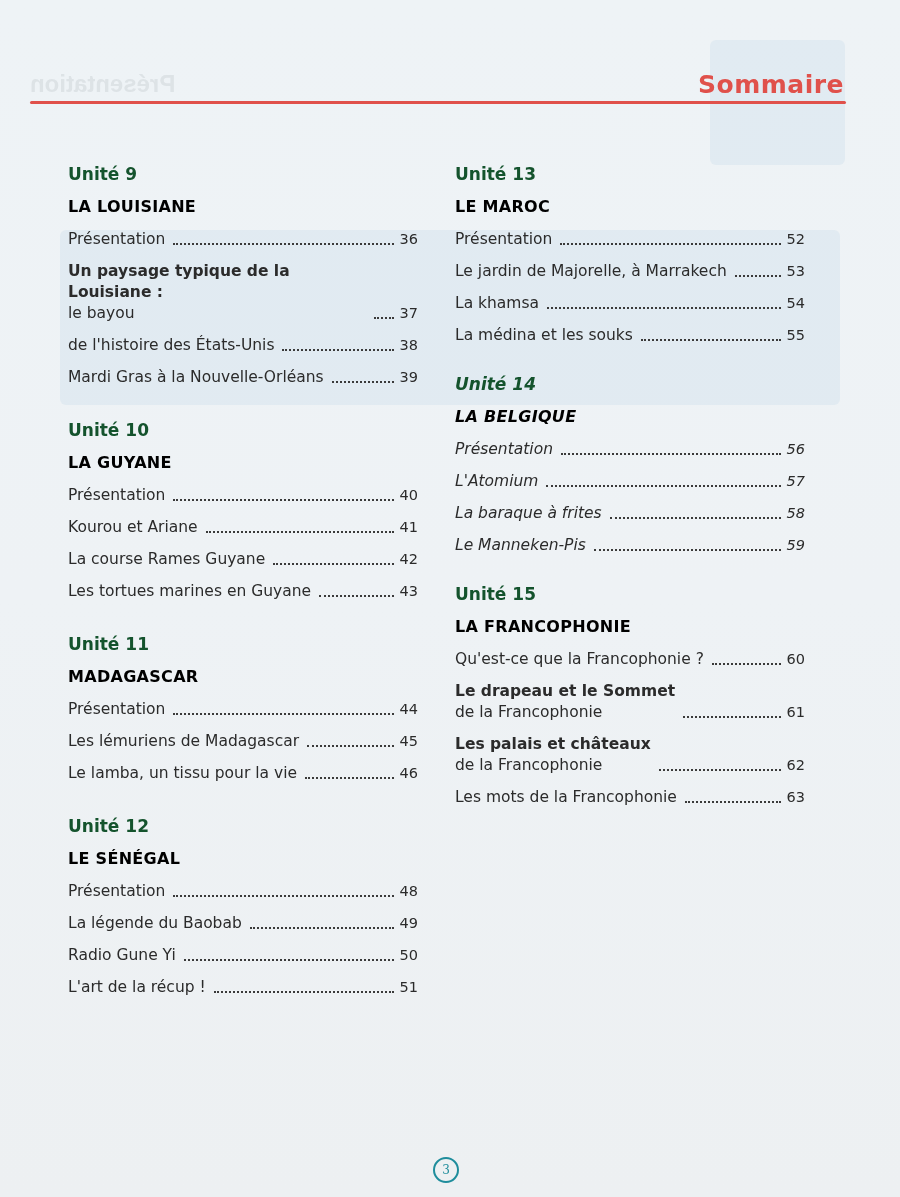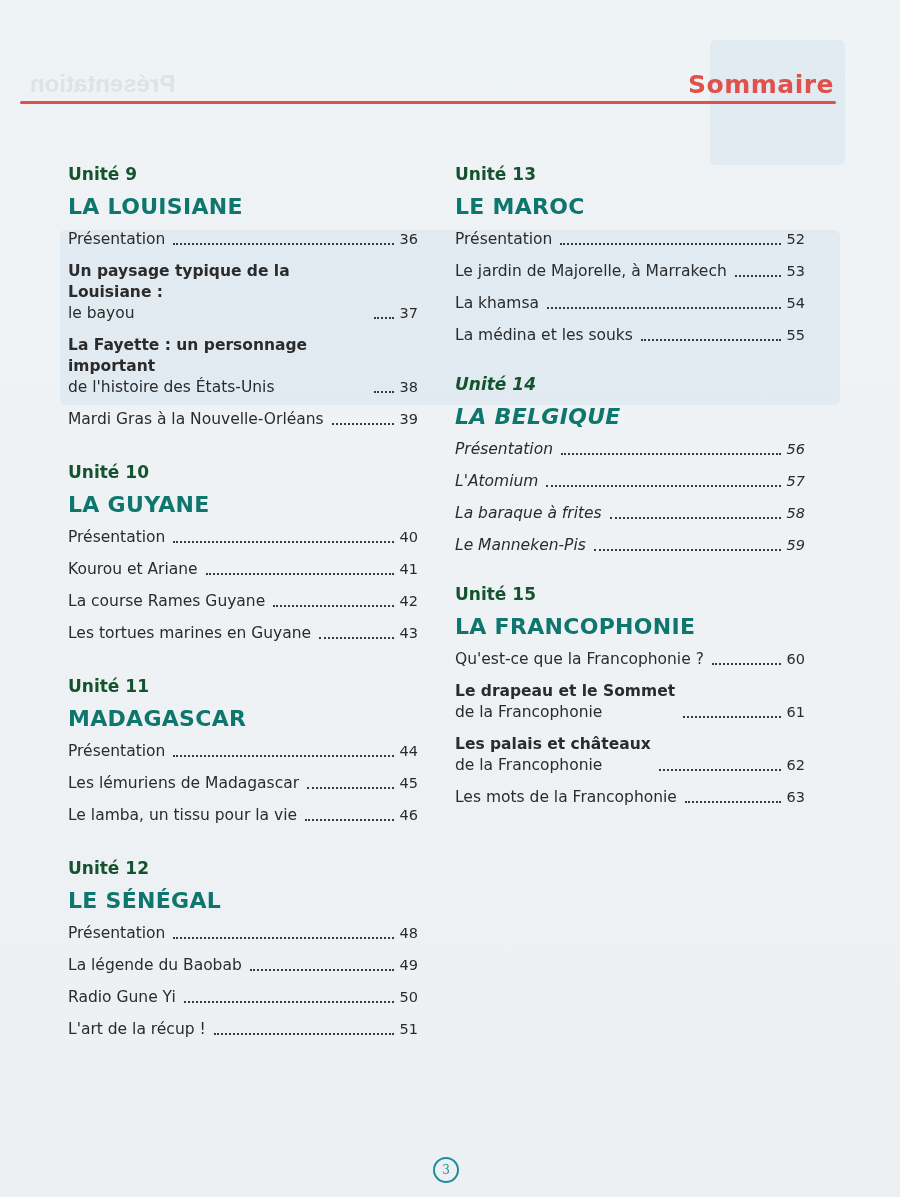--- a/index.html
+++ b/index.html
@@ -9,38 +9,38 @@
     font-family: "DejaVu Sans", sans-serif;
     color:#2a2a2a;
     position:relative;
   }
   .ghost {
     position:absolute; color:rgba(60,70,80,0.09); font-weight:bold;
     font-family:"Liberation Sans", sans-serif; white-space:nowrap;
   }
   .ghost-box { position:absolute; background:rgba(120,170,210,0.10); border-radius:6px; }
   .header {
-    position:absolute; left:20px; top:62px; width:816px; height:46px;
+    position:absolute; left:30px; top:62px; width:816px; height:46px;
   }
   .header-title {
     position:absolute; right:2px; top:8px;
     font-size:25px; font-weight:bold; color:#e0514b; letter-spacing:0.5px;
   }
   .header-rule {
     position:absolute; left:0; right:0; top:39px; height:3px; background:#e0514b; border-radius:2px;
   }
   .col { position:absolute; width:350px; }
   .col-left { left:68px; top:162px; }
   .col-right { left:455px; top:162px; }
   .unit { margin-bottom:22px; }
   .unit-num {
     font-size:17px; font-weight:bold; color:#14532d; height:24px; line-height:24px;
   }
   .unit-name {
-    font-size:22px; font-weight:bold; color:#0f766e; margin-top:10px; height:22px; line-height:22px; letter-spacing:0.3px;
+    font-size:16px; font-weight:bold; color:#000000; margin-top:10px; height:22px; line-height:22px; letter-spacing:0.3px;
   }
   .entry {
     display:flex; align-items:flex-end; font-size:15.5px; line-height:21px;
     margin-top:11px; color:#2b2b2b;
   }
   .entry-text { flex:0 1 auto; }
   .entry-text .l1 { display:block;font-weight:bold; }
   .dots {
     flex:1 1 auto; border-bottom:2px dotted #3a3a3a; margin:0 6px 5px 8px; min-width:20px; height:1px;
   }
@@ -72,21 +72,21 @@
         <span class="entry-text">Présentation</span>
         <span class="dots"></span>
         <span class="page">36</span>
       </div>
       <div class="entry" style="position: relative;">
         <span class="entry-text" style="flex: 0 1 auto;"><span class="l1">Un paysage typique de la Louisiane :</span><span>le bayou</span></span>
         <span class="dots"></span>
         <span class="page">37</span>
       </div>
       <div class="entry" style="position: relative;">
-        <span class="entry-text" style="flex: 0 1 auto;"><span class="l1">La Fayette : un personnage important</span><span>de l'histoire des États-Unis</span></span>
+        <span class="entry-text" style="flex: 0 1 auto;"><span>de l'histoire des États-Unis</span></span>
         <span class="dots"></span>
         <span class="page">38</span>
       </div>
       <div class="entry">
         <span class="entry-text">Mardi Gras à la Nouvelle-Orléans</span>
         <span class="dots"></span>
         <span class="page">39</span>
       </div>
     </div>
     <div class="unit" style="margin-bottom: 30px;">

